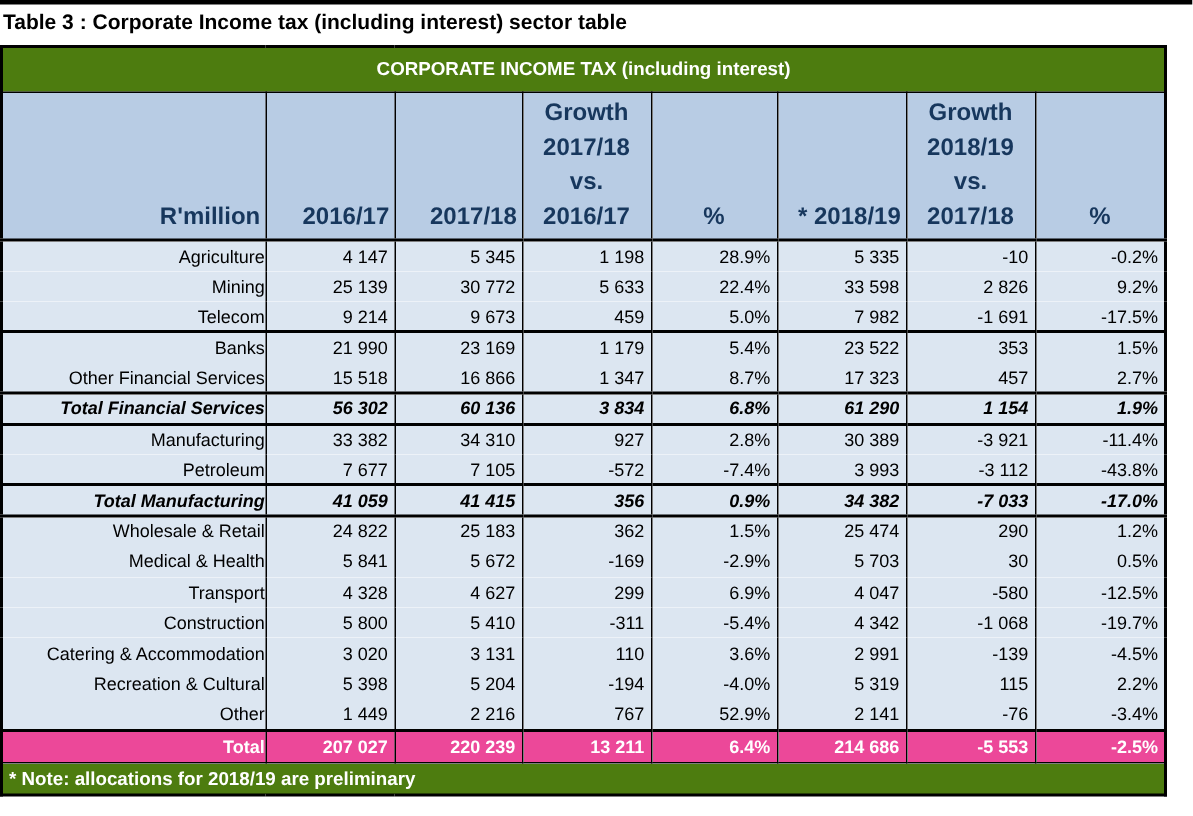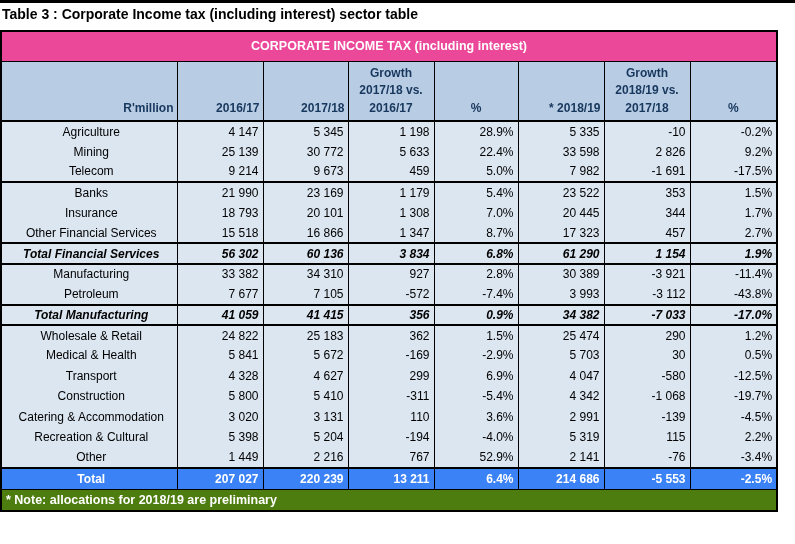--- a/index.html
+++ b/index.html
@@ -28,54 +28,54 @@
     color: #000000;
     border: 2px solid #000000;
   }
   table.cit td, table.cit th {
     border: 1px solid #000000;
     overflow: hidden;
     white-space: nowrap;
   }
   
   tr.banner td {
-    background: #ec4899;
+    background: #4d7c0f;
     color: #ffffff;
     font-weight: bold;
     text-align: center;
     height: 30px;
     font-size: 12.5px;
     border-bottom: 1px solid #000000;
   }
   
   tr.colhead th {
     background: #B8CCE4;
     color: #17375D;
     font-weight: bold;
     height: 60px;
     vertical-align: bottom;
     white-space: pre-line;
     line-height: 1.45;
     padding: 2px 3px 3px 3px;
     border-bottom: 2px solid #000000;
-    font-size: 12px;
+    font-size: 16px;
   }
   tr.colhead th.al { text-align: right; padding-left: 12px; }
   tr.colhead th.ac { text-align: center; }
   
   tbody.data tr { height: 20.4px; }
   tbody.data td { background: #DCE6F1; }
   tbody.data tr td { border-top: none; border-bottom: none; }
   tbody.data tr.group-end td { border-bottom: 2px solid #000000; }
-  td.label-cell { text-align: center; padding-left: 4px; }
+  td.label-cell { text-align: right; padding-left: 4px; }
   td.num-cell { text-align: right; padding-right: 4px; }
   tbody.data tr.subtotal td { font-weight: bold; font-style: italic; }
   
   tr.total-row td {
-    background: #3b82f6;
+    background: #ec4899;
     color: #ffffff;
     font-weight: bold;
     height: 22px;
   }
   
   tr.footnote-row td {
     background: #4d7c0f;
     color: #ffffff;
     font-weight: bold;
     text-align: left;
@@ -155,30 +155,20 @@
       <tr class="">
         <td class="label-cell">Banks</td>
         <td class="num-cell">21 990</td>
         <td class="num-cell">23 169</td>
         <td class="num-cell">1 179</td>
         <td class="num-cell">5.4%</td>
         <td class="num-cell">23 522</td>
         <td class="num-cell">353</td>
         <td class="num-cell">1.5%</td>
       </tr>
-      <tr class="">
-        <td class="label-cell">Insurance</td>
-        <td class="num-cell">18 793</td>
-        <td class="num-cell">20 101</td>
-        <td class="num-cell">1 308</td>
-        <td class="num-cell">7.0%</td>
-        <td class="num-cell">20 445</td>
-        <td class="num-cell">344</td>
-        <td class="num-cell">1.7%</td>
-      </tr>
       <tr class="group-end">
         <td class="label-cell">Other Financial Services</td>
         <td class="num-cell">15 518</td>
         <td class="num-cell">16 866</td>
         <td class="num-cell">1 347</td>
         <td class="num-cell">8.7%</td>
         <td class="num-cell">17 323</td>
         <td class="num-cell">457</td>
         <td class="num-cell">2.7%</td>
       </tr>

